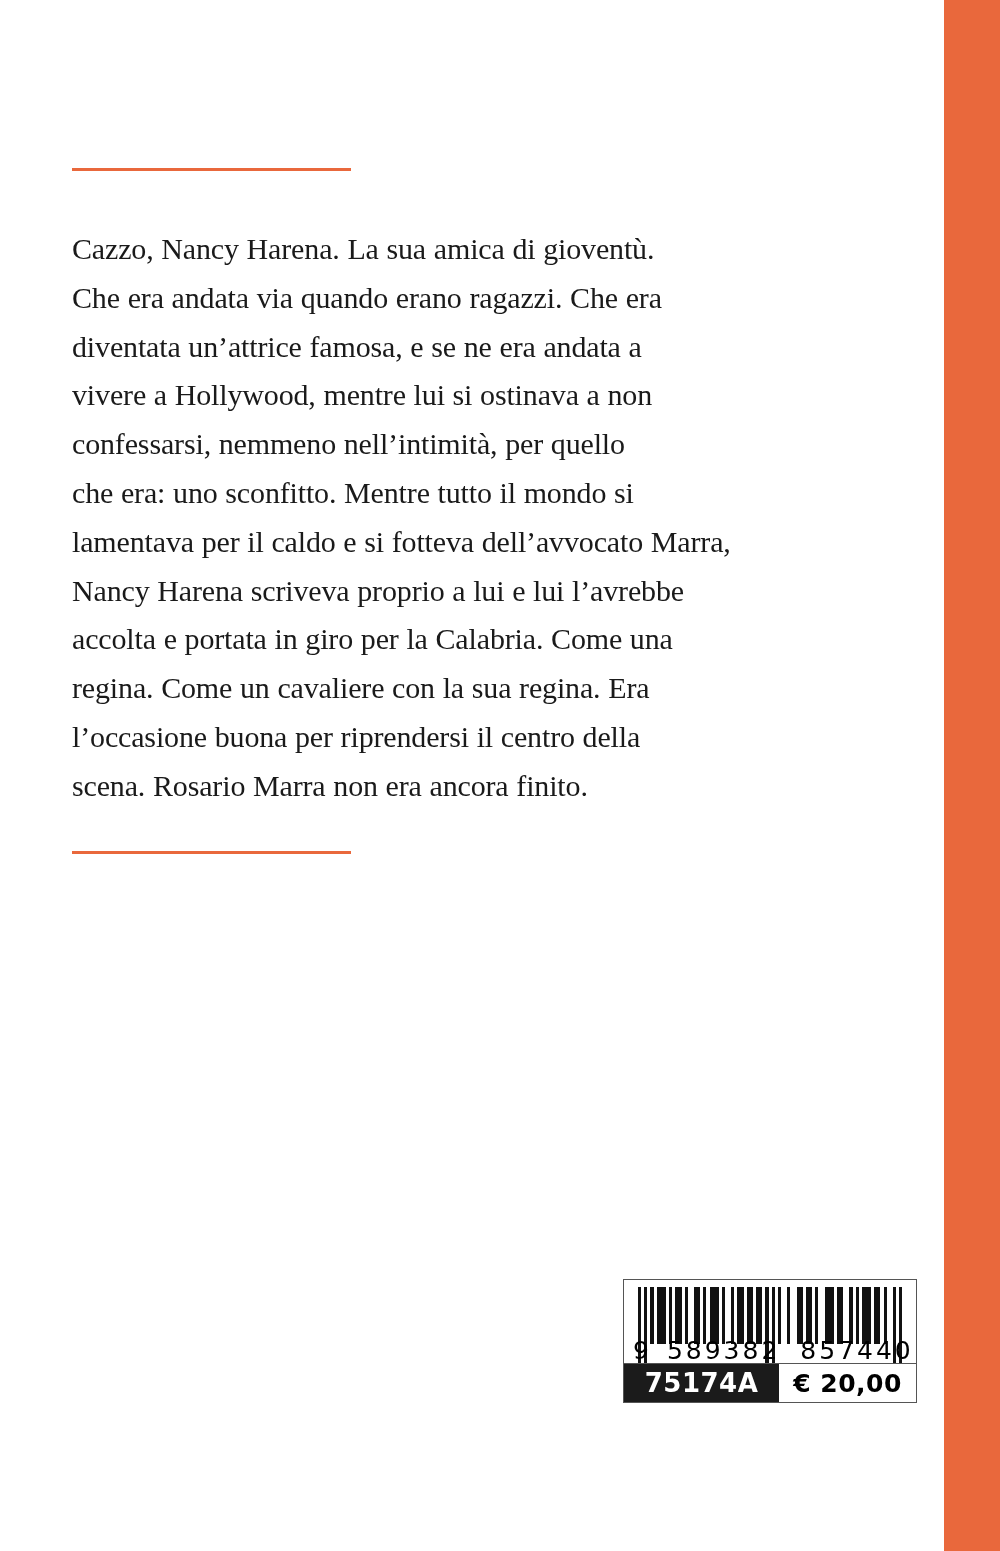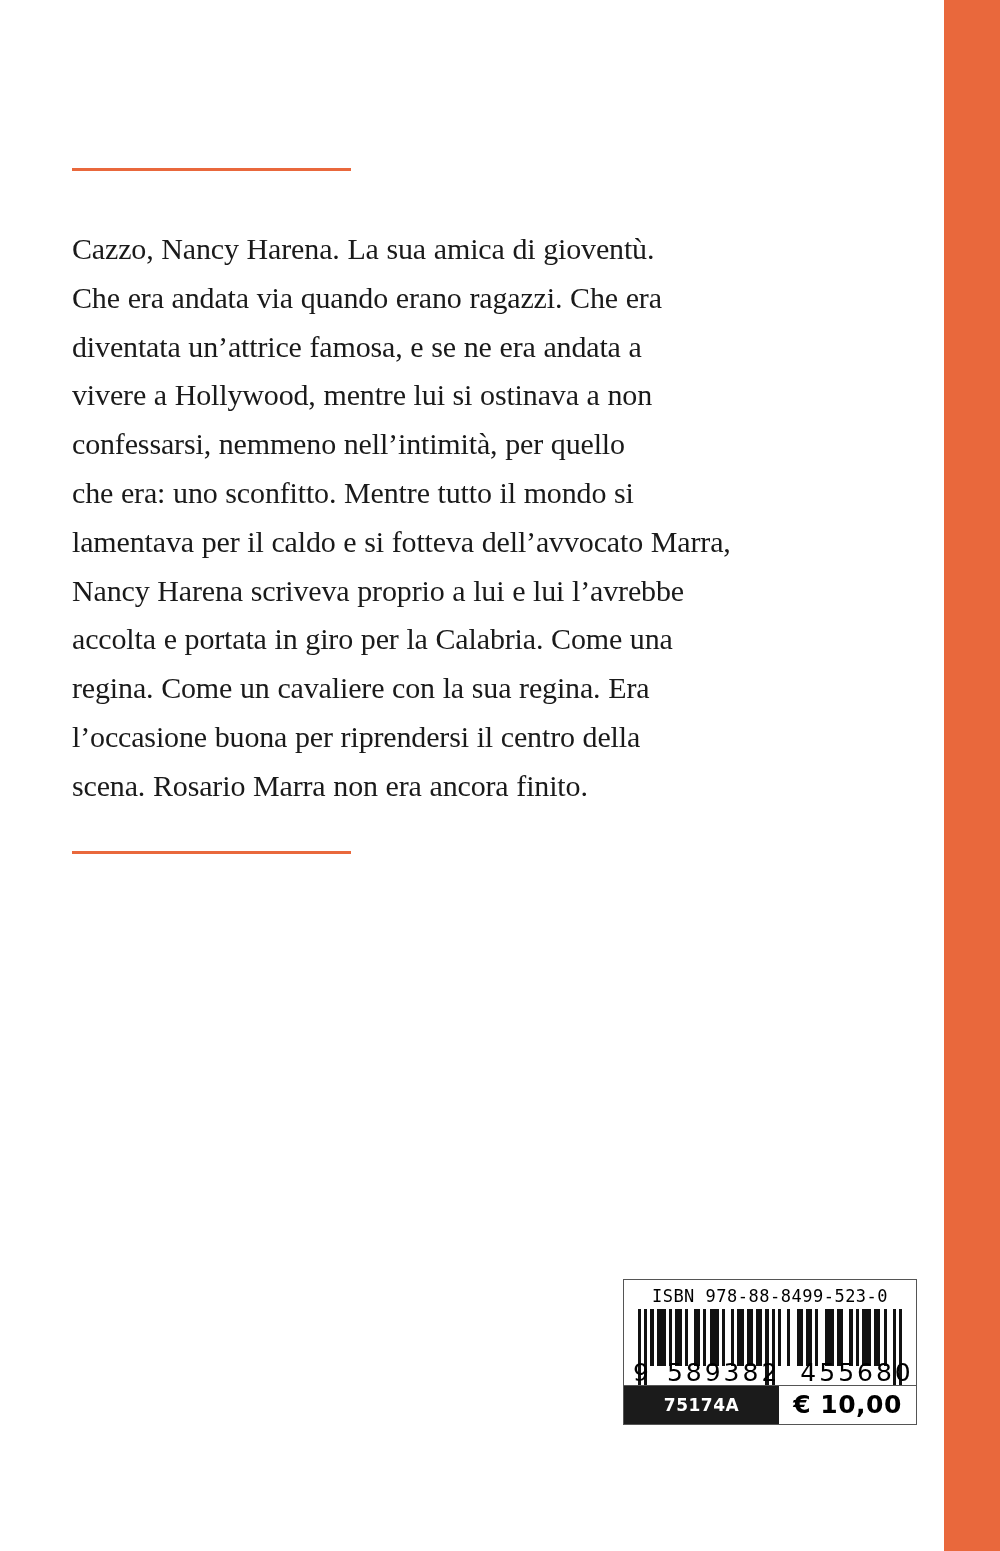--- a/index.html
+++ b/index.html
@@ -128,21 +128,21 @@
   }
   #price-code {
     flex: 0 0 155px;
     background: #1b1b1b;
     color: #ffffff;
     display: flex;
     align-items: center;
     justify-content: center;
     font-family: "DejaVu Sans", "Liberation Sans", sans-serif;
     font-weight: bold;
-    font-size: 17px;
+    font-size: 26px;
     letter-spacing: 0.5px;
   }
   #price-value {
     flex: 1 1 auto;
     background: #ffffff;
     color: #000000;
     display: flex;
     align-items: center;
     justify-content: center;
     font-family: "DejaVu Sans", "Liberation Sans", sans-serif;
@@ -169,21 +169,20 @@
 accolta e portata in giro per la Calabria. Come una
 regina. Come un cavaliere con la sua regina. Era
 l’occasione buona per riprendersi il centro della
 scena. Rosario Marra non era ancora finito.</p>
   <div class="rule" id="rule-bottom"></div>
 </section>
 
 <div id="barcode-block">
 
   <div id="barcode-upper">
-    <div id="isbn-text">ISBN  978-88-8499-523-0</div>
 
     <div id="bars-wrap">
       <div id="bars">
           <div class="bar tall" style="flex: 1 0 0px; background: rgb(17, 17, 17);"></div>
           <div class="gap tall" style="flex: 1 0 0px;"></div>
           <div class="bar tall" style="flex: 1 0 0px; background: rgb(17, 17, 17);"></div>
           <div class="gap" style="flex: 1 0 0px;"></div>
           <div class="bar" style="flex: 1 0 0px; background: rgb(17, 17, 17);"></div>
           <div class="gap" style="flex: 1 0 0px;"></div>
           <div class="bar" style="flex: 3 0 0px; background: rgb(17, 17, 17);"></div>
@@ -238,23 +237,23 @@
           <div class="gap" style="flex: 1 0 0px;"></div>
           <div class="bar" style="flex: 1 0 0px; background: rgb(17, 17, 17);"></div>
           <div class="gap" style="flex: 2 0 0px;"></div>
           <div class="bar tall" style="flex: 1 0 0px; background: rgb(17, 17, 17);"></div>
           <div class="gap tall" style="flex: 1 0 0px;"></div>
           <div class="bar tall" style="flex: 1 0 0px; background: rgb(17, 17, 17);"></div>
         </div>
       <div id="ean-digits">
         <span class="d-lead">9</span>
         <span class="d-left">589382</span>
-        <span class="d-right">455680</span>
+        <span class="d-right">857440</span>
       </div>
     </div>
   </div>
 
   <div id="barcode-lower">
     <div id="price-code">75174A</div>
-    <div id="price-value">€ 10,00</div>
+    <div id="price-value">€ 20,00</div>
   </div>
 
 </div>
 
 </body></html>

